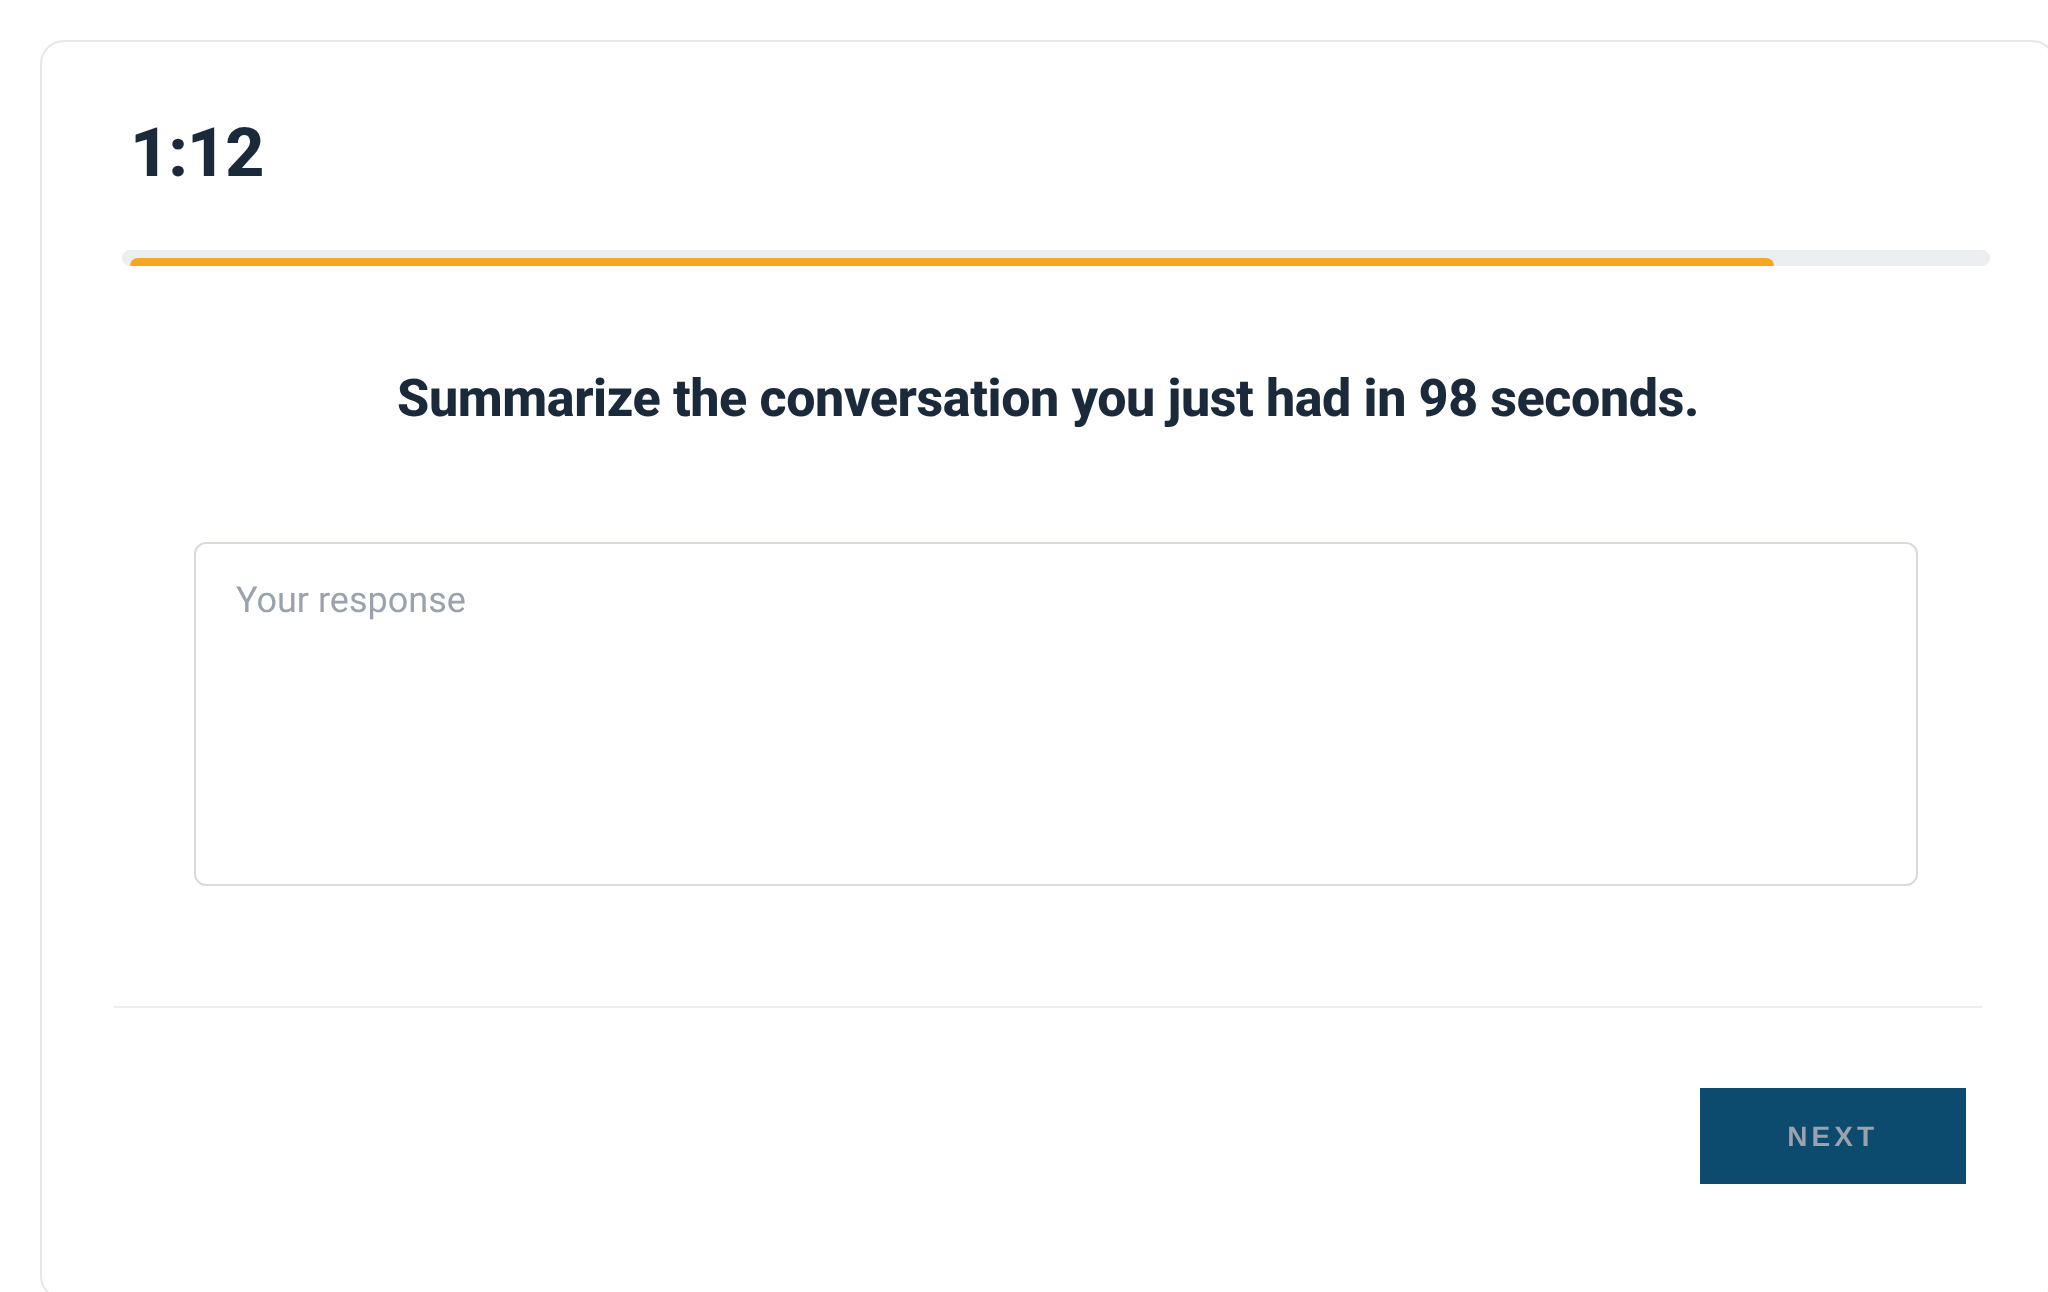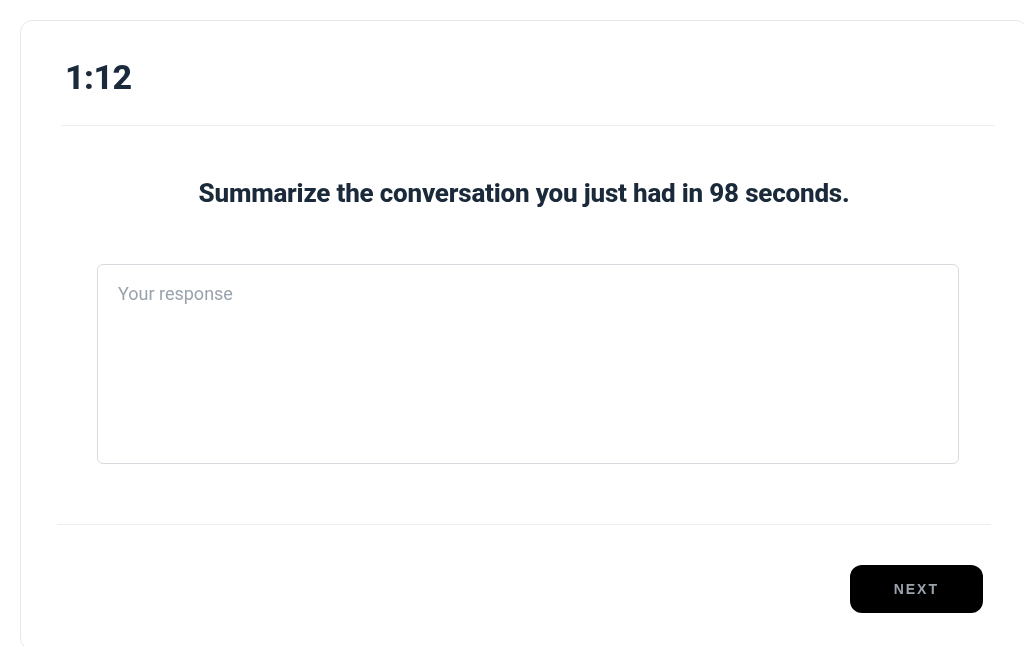--- a/index.html
+++ b/index.html
@@ -52,21 +52,21 @@
       color: #1a2a3a;
       margin-bottom: 48px;
       letter-spacing: -0.2px;
     }
     .response-wrap {
       padding: 0 32px;
       flex: 0 0 auto;
     }
     .response {
       width: 100%;
-      height: 200px;
+      height: 172px;
       border: 1px solid #d7dbe0;
       border-radius: 6px;
       padding: 18px 20px;
       font-size: 18px;
       font-family: inherit;
       color: #333;
       resize: none;
       outline: none;
     }
     .response::placeholder {
@@ -76,23 +76,23 @@
       border: none;
       border-top: 1px solid #eceff1;
       margin: 48px 0 0 0;
     }
     .footer {
       display: flex;
       justify-content: flex-end;
       padding-top: 32px;
     }
     .next-btn {
-      background: #000000;
+      background: #0c4a6e;
       border: none;
-      border-radius: 12px;
+      border-radius: 0;
       padding: 16px 44px;
       font-size: 14px;
       font-weight: 700;
       letter-spacing: 2px;
       color: #9aa3ad;
       cursor: pointer;
       text-transform: uppercase;
     }
   </style>
 </head>

